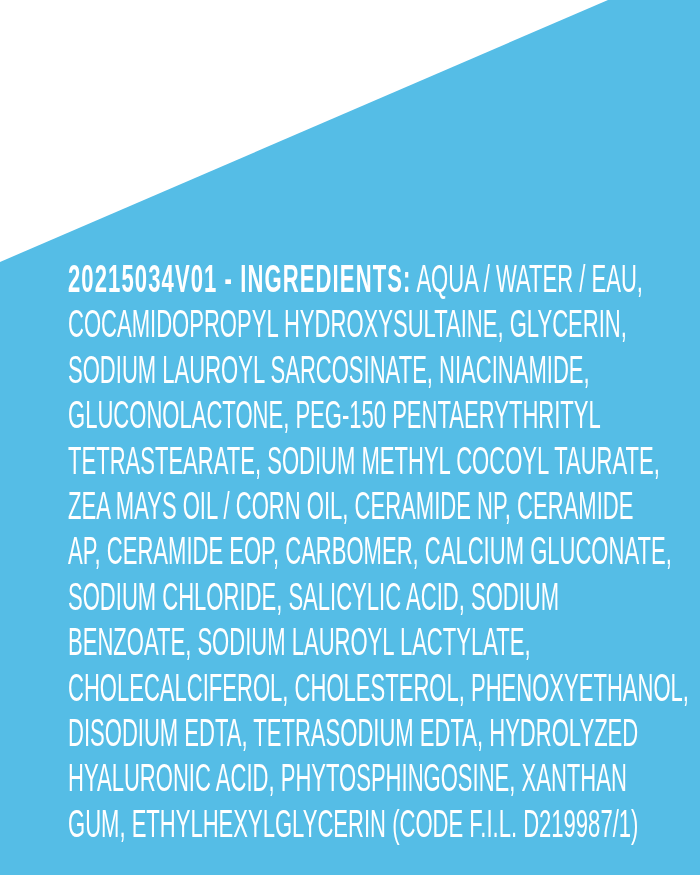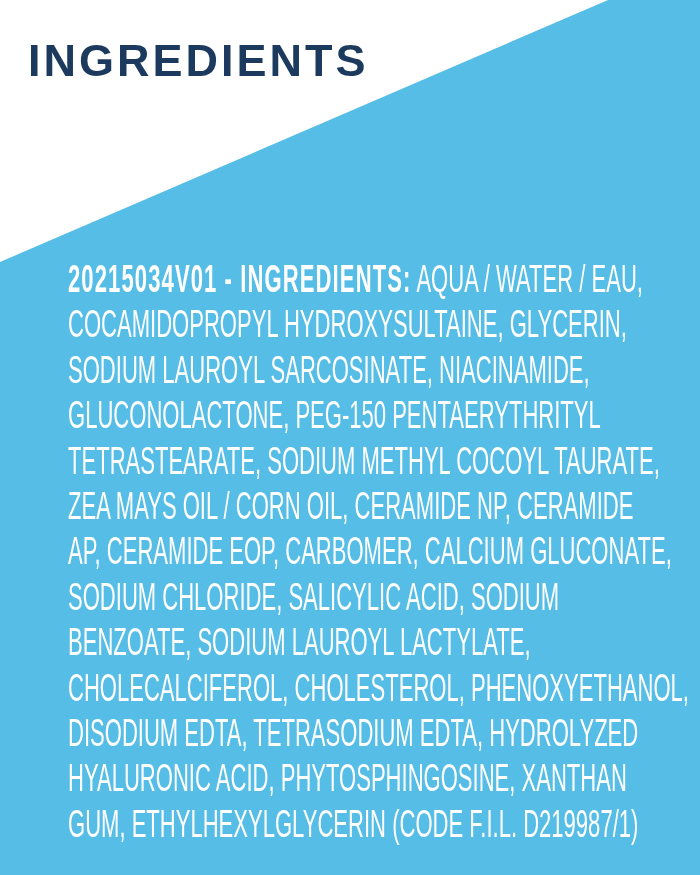--- a/index.html
+++ b/index.html
@@ -57,21 +57,20 @@
     font-weight: 700;
     letter-spacing: 0.05em;
   }
 </style>
 </head>
 <body>
 
 <div class="canvas">
   <div class="white-wedge"></div>
 
-  <h1 class="title">INGREDIENTS</h1>
 
   <div class="ing-text">
     <div class="ing-line"><span class="ing-lead">20215034V01 - INGREDIENTS:</span> <span>AQUA / WATER / EAU,</span></div>
     <div class="ing-line">COCAMIDOPROPYL HYDROXYSULTAINE, GLYCERIN,</div>
     <div class="ing-line">SODIUM LAUROYL SARCOSINATE, NIACINAMIDE,</div>
     <div class="ing-line">GLUCONOLACTONE, PEG-150 PENTAERYTHRITYL</div>
     <div class="ing-line">TETRASTEARATE, SODIUM METHYL COCOYL TAURATE,</div>
     <div class="ing-line">ZEA MAYS OIL / CORN OIL, CERAMIDE NP, CERAMIDE</div>
     <div class="ing-line">AP, CERAMIDE EOP, CARBOMER, CALCIUM GLUCONATE,</div>
     <div class="ing-line">SODIUM CHLORIDE, SALICYLIC ACID, SODIUM</div>

